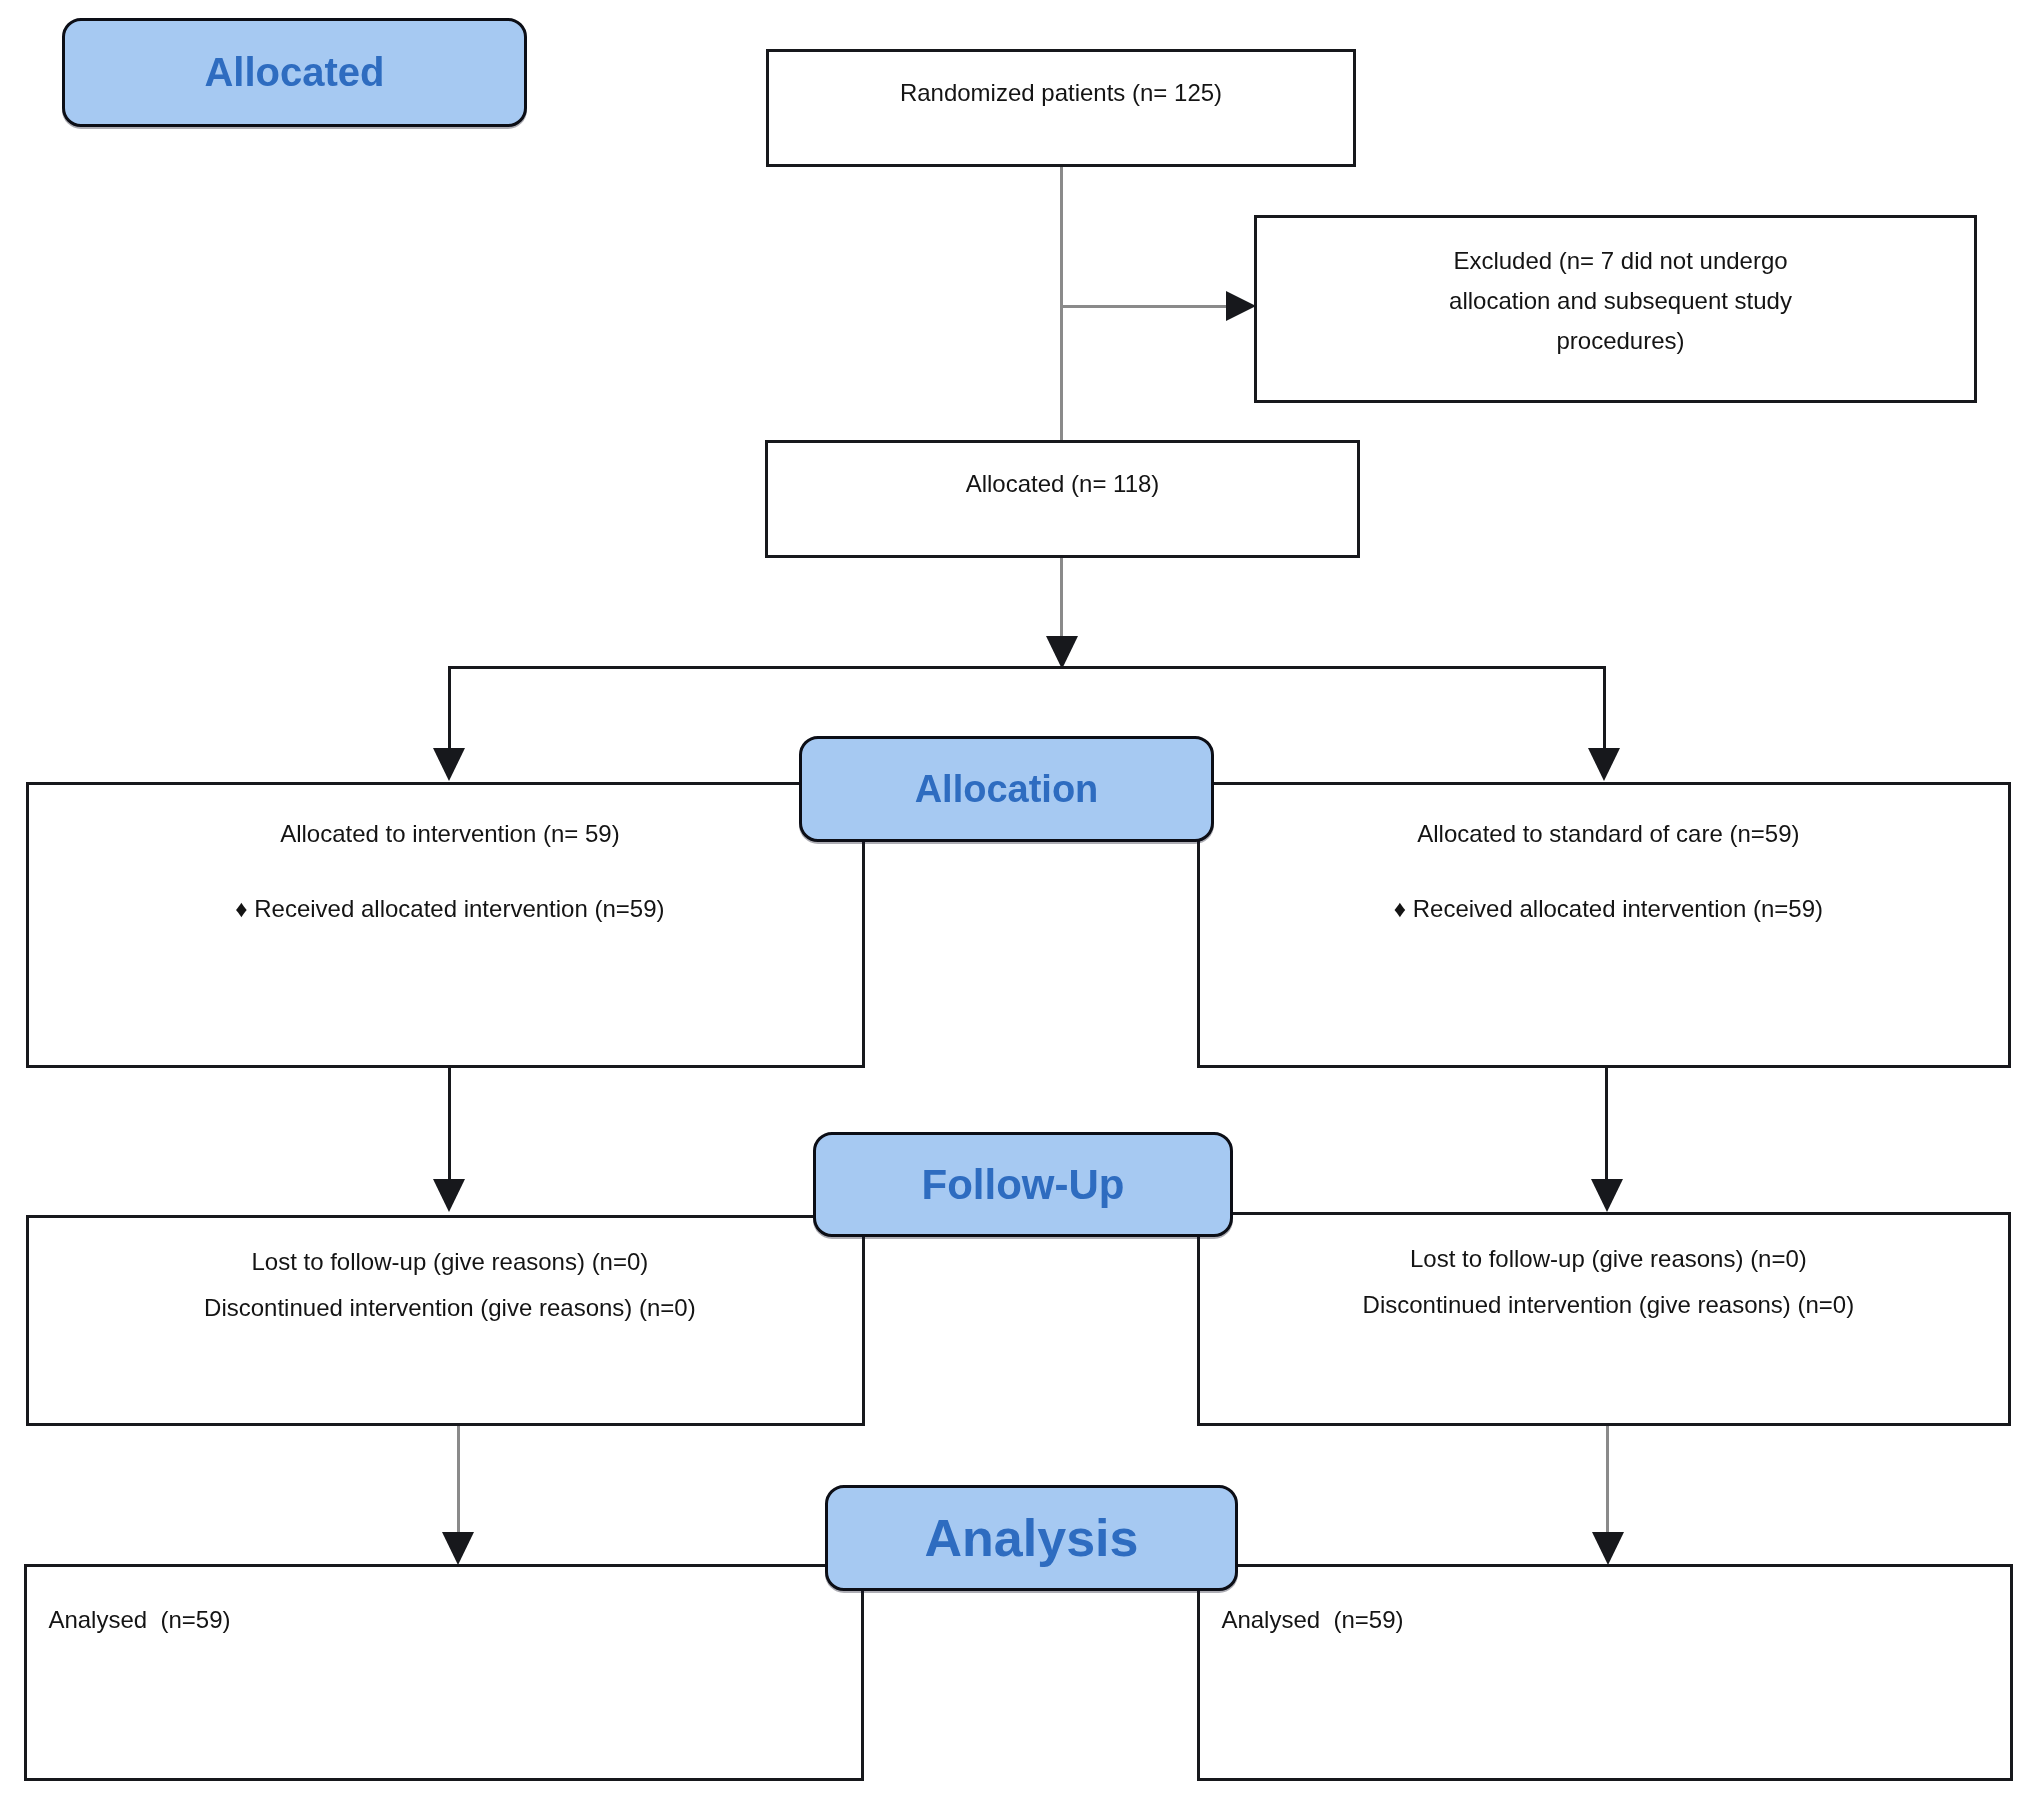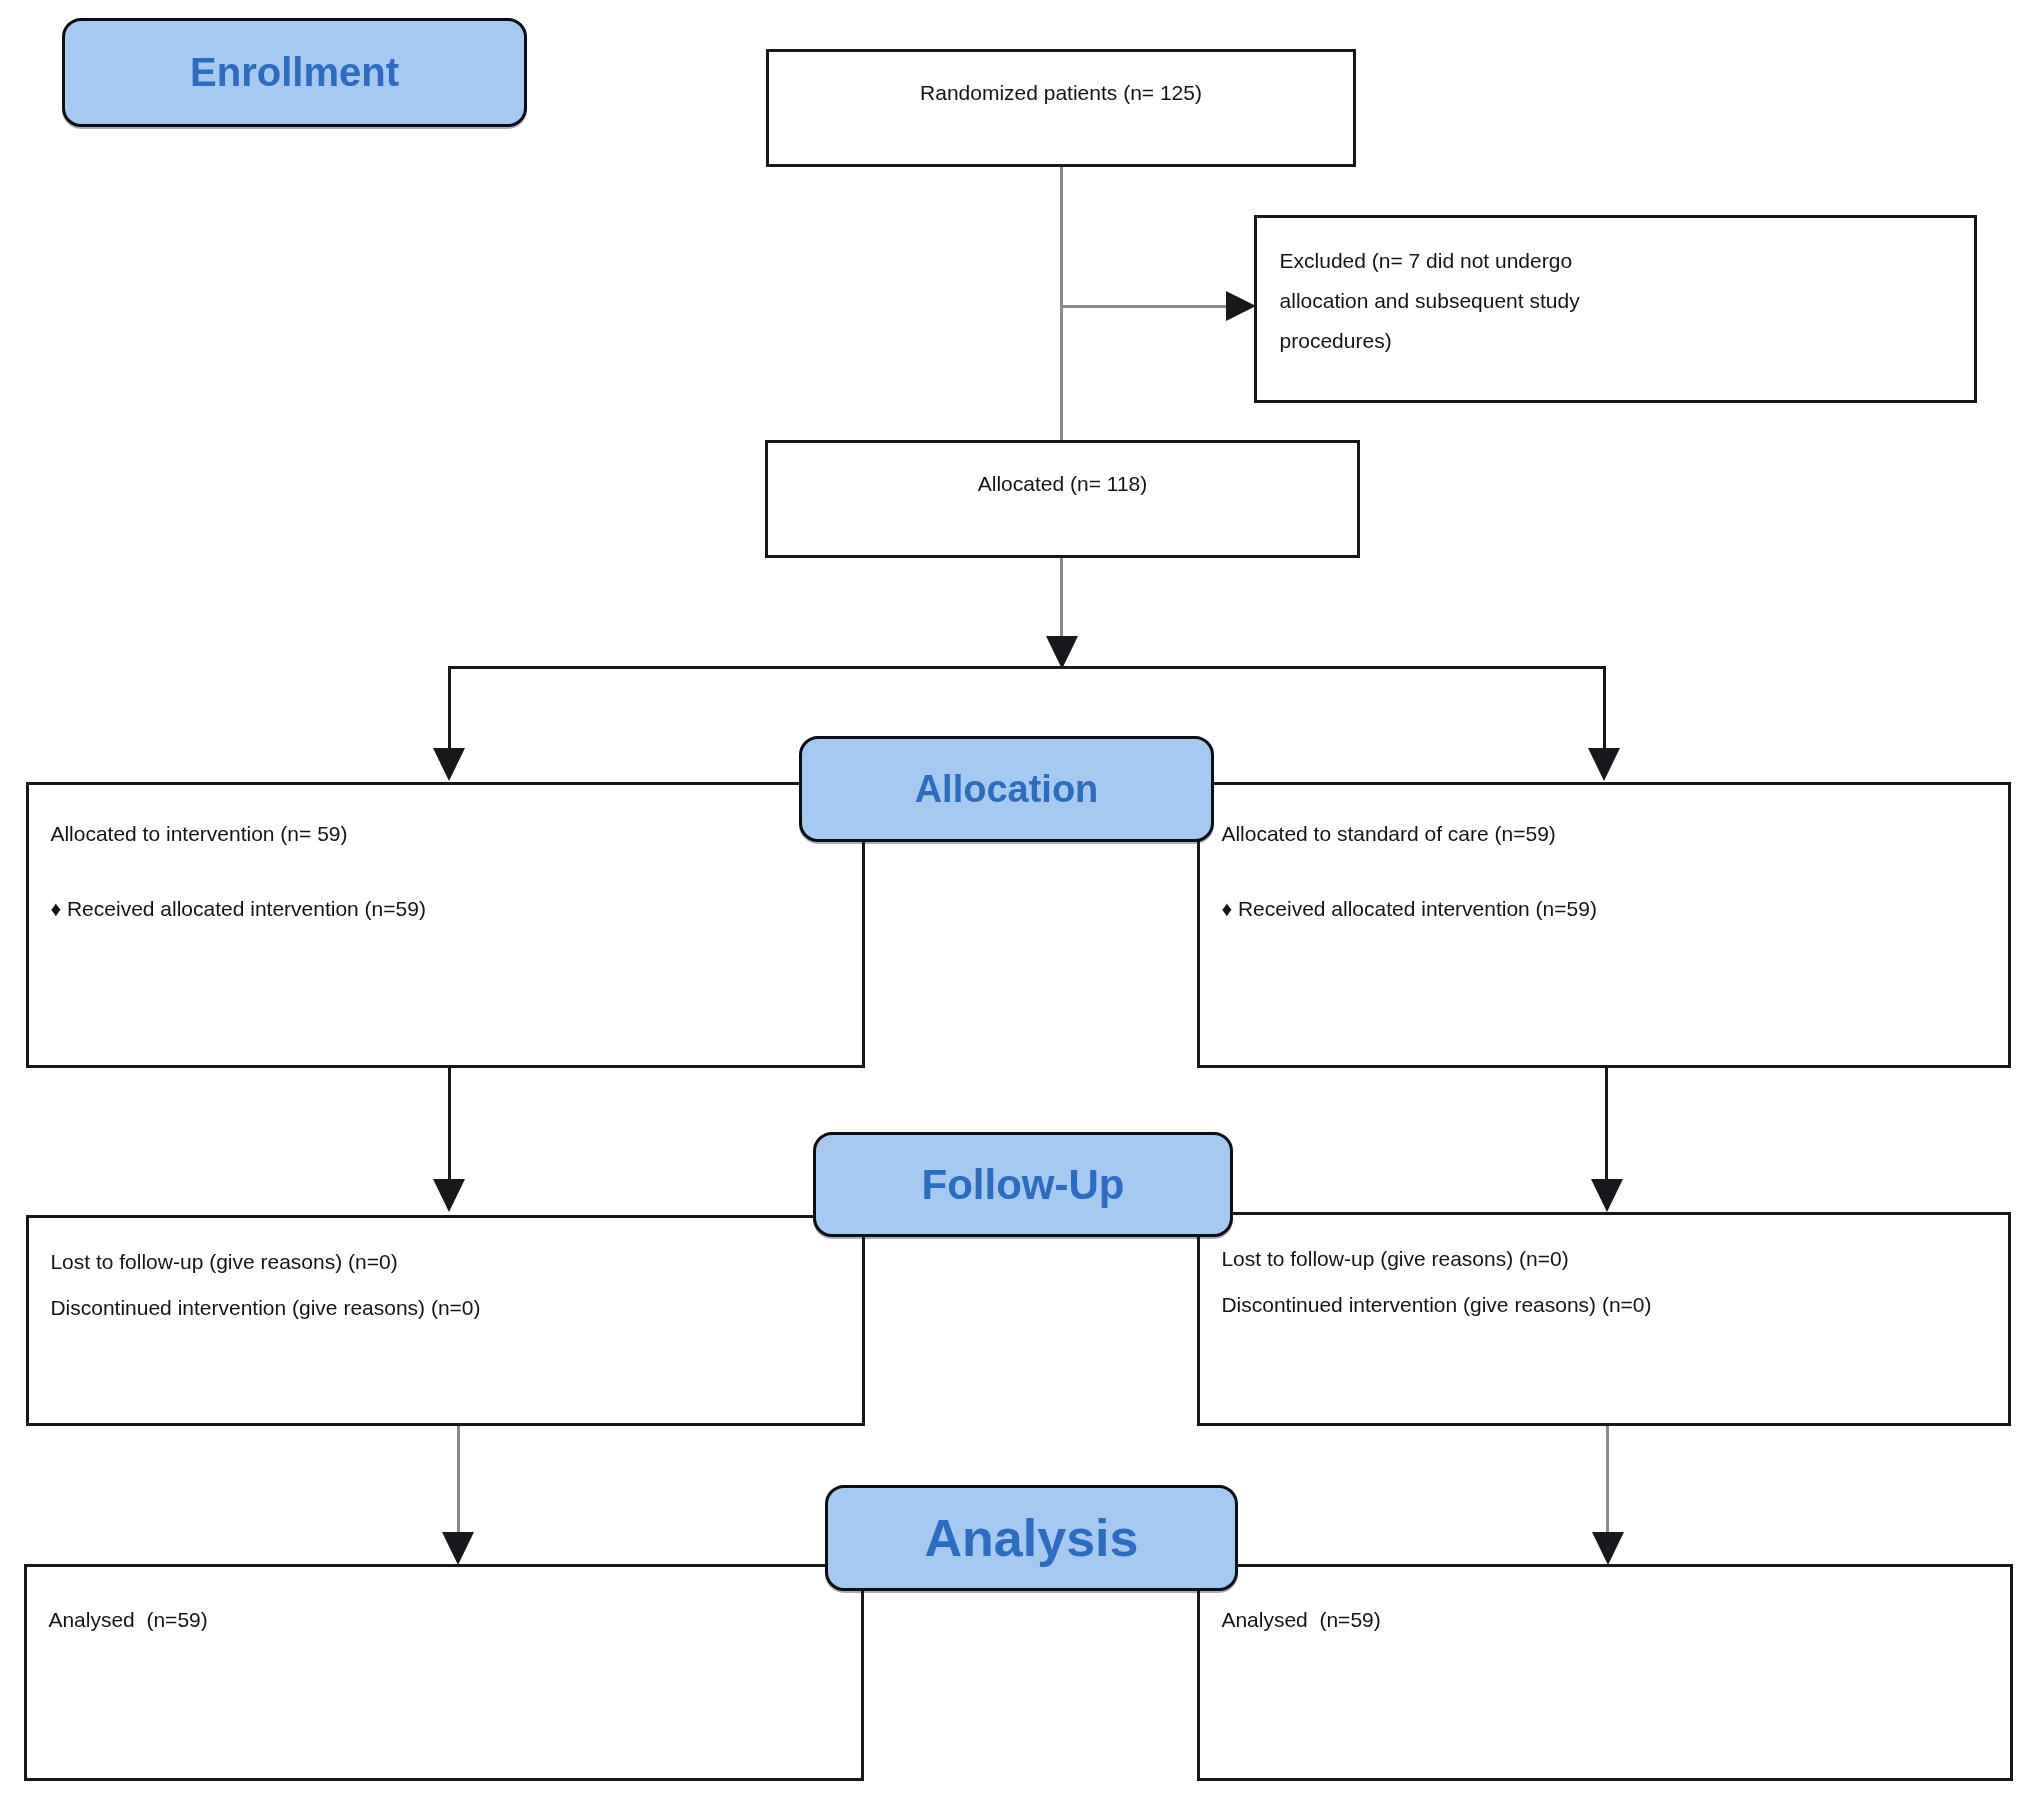--- a/index.html
+++ b/index.html
@@ -28,24 +28,25 @@
   }
   
   .fbox{
     position:absolute;
     background:#ffffff;
     border:3.8px solid #17181c;
     box-sizing:border-box;
     z-index:2;
   }
   .fbox .txt{
-    font-size:21px;
+    font-size:24px;
     line-height:40px;
     color:#141414;
     white-space:pre-wrap;
+    text-align:center;
   }
   .center-txt{
     display:flex;
     justify-content:center;
   }
   
   .vline,.hline{position:absolute;z-index:1;}
   .vline{width:3.1px;}
   .hline{height:3.1px;}
   .gray{background:#8a8a8a;}
@@ -89,21 +90,21 @@
   <div class="arr-down" style="left:433px;top:1179px;"></div>
   <div class="vline black" style="left:1605px;top:1068px;height:113px;"></div>
   <div class="arr-down" style="left:1591px;top:1179px;"></div>
 
   <div class="vline gray" style="left:457px;top:1426px;height:108px;"></div>
   <div class="arr-down" style="left:442px;top:1532px;"></div>
   <div class="vline gray" style="left:1606px;top:1426px;height:108px;"></div>
   <div class="arr-down" style="left:1592px;top:1532px;"></div>
 
   <div class="pill" style="left:62px;top:17.6px;width:459px;height:103px;font-size:40px;">
-    <span>Enrollment</span>
+    <span>Allocated</span>
   </div>
   <div class="pill" style="left:799px;top:736px;width:409px;height:100px;font-size:38px;">
     <span>Allocation</span>
   </div>
   <div class="pill" style="left:813px;top:1132px;width:414px;height:99px;font-size:42px;">
     <span>Follow-Up</span>
   </div>
   <div class="pill" style="left:825px;top:1485px;width:407px;height:100px;font-size:52px;">
     <span>Analysis</span>
   </div>

